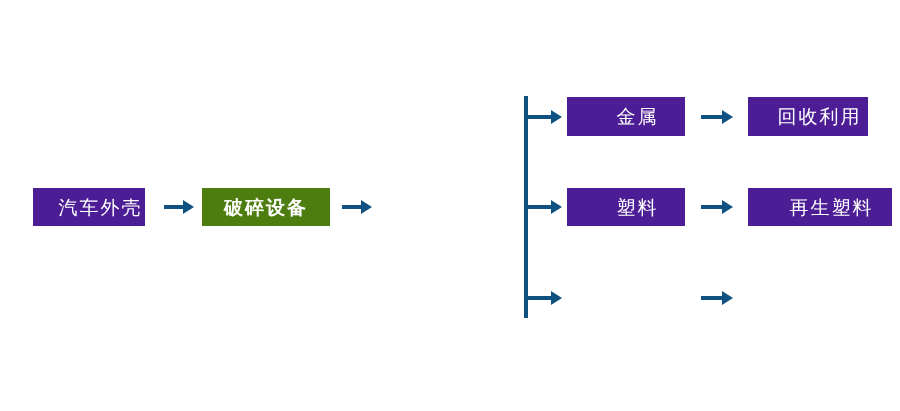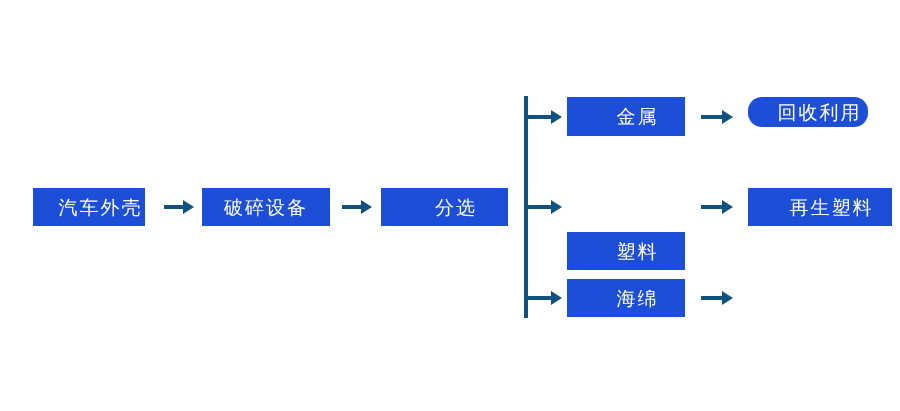--- a/index.html
+++ b/index.html
@@ -25,22 +25,22 @@
     justify-content: center;
     box-sizing: border-box;
     color: #ffffff;
     font-size: 19px;
     letter-spacing: 2px;
     font-weight: 400;
     line-height: 1;
     white-space: nowrap;
     user-select: none;
   }
-  .node.blue  { background: #1d4ed8; padding-left: 23px; }
-  .node.red   { background: #1d4ed8; }
+  .node.blue  { background: #4c1d95; padding-left: 23px; }
+  .node.red   { background: #4d7c0f; font-weight: bold; }
 
   
   .arrow {
     position: absolute;
     height: 22px;
     display: block;
   }
   .arrow .shaft {
     position: absolute;
     left: 0;
@@ -77,58 +77,56 @@
     <span class="head" style="left:19px;"></span>
   </div>
 
   <div class="node red" style="left:202px; top:188px; width:128px; height:38px;">破碎设备</div>
 
   <div class="arrow" style="left:342px; top:196px; width:30px;">
     <span class="shaft" style="width:20px;"></span>
     <span class="head" style="left:19px;"></span>
   </div>
 
-  <div class="node blue" style="left:381px; top:188px; width:127px; height:38px;">分选</div>
 
   <div class="trunk" style="left:524px; top:96px; height:222px;"></div>
 
   <div class="arrow" style="left:528px; top:106px; width:36px;">
     <span class="shaft" style="width:24px;"></span>
     <span class="head" style="left:23px;"></span>
   </div>
 
   <div class="node blue" style="left:567px; top:97px; width:118px; height:39px;">金属</div>
 
   <div class="arrow" style="left:701px; top:106px; width:34px;">
     <span class="shaft" style="width:22px;"></span>
     <span class="head" style="left:21px;"></span>
   </div>
 
-  <div class="node blue" style="left:748px; top:97px; width:120px; height:30px;border-radius:14px;">回收利用</div>
+  <div class="node blue" style="left:748px; top:97px; width:120px; height:39px;">回收利用</div>
 
   <div class="arrow" style="left:528px; top:196px; width:36px;">
     <span class="shaft" style="width:24px;"></span>
     <span class="head" style="left:23px;"></span>
   </div>
 
-  <div class="node blue" style="left:567px; top:188px; width:118px; height:38px;margin-top:44px;">塑料</div>
+  <div class="node blue" style="left:567px; top:188px; width:118px; height:38px;">塑料</div>
 
   <div class="arrow" style="left:701px; top:196px; width:34px;">
     <span class="shaft" style="width:22px;"></span>
     <span class="head" style="left:21px;"></span>
   </div>
 
   <div class="node blue" style="left:748px; top:188px; width:144px; height:38px;">再生塑料</div>
 
   <div class="arrow" style="left:528px; top:287px; width:36px;">
     <span class="shaft" style="width:24px;"></span>
     <span class="head" style="left:23px;"></span>
   </div>
 
-  <div class="node blue" style="left:567px; top:279px; width:118px; height:38px;">海绵</div>
 
   <div class="arrow" style="left:701px; top:287px; width:34px;">
     <span class="shaft" style="width:22px;"></span>
     <span class="head" style="left:21px;"></span>
   </div>
 
 
 </div>
 
 </body></html>

